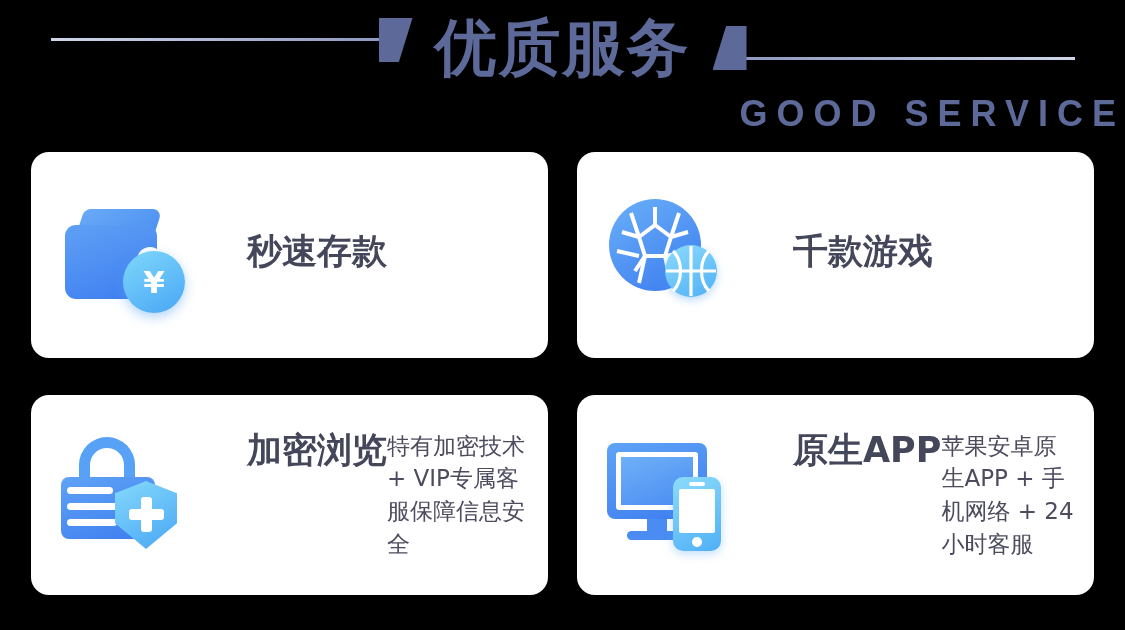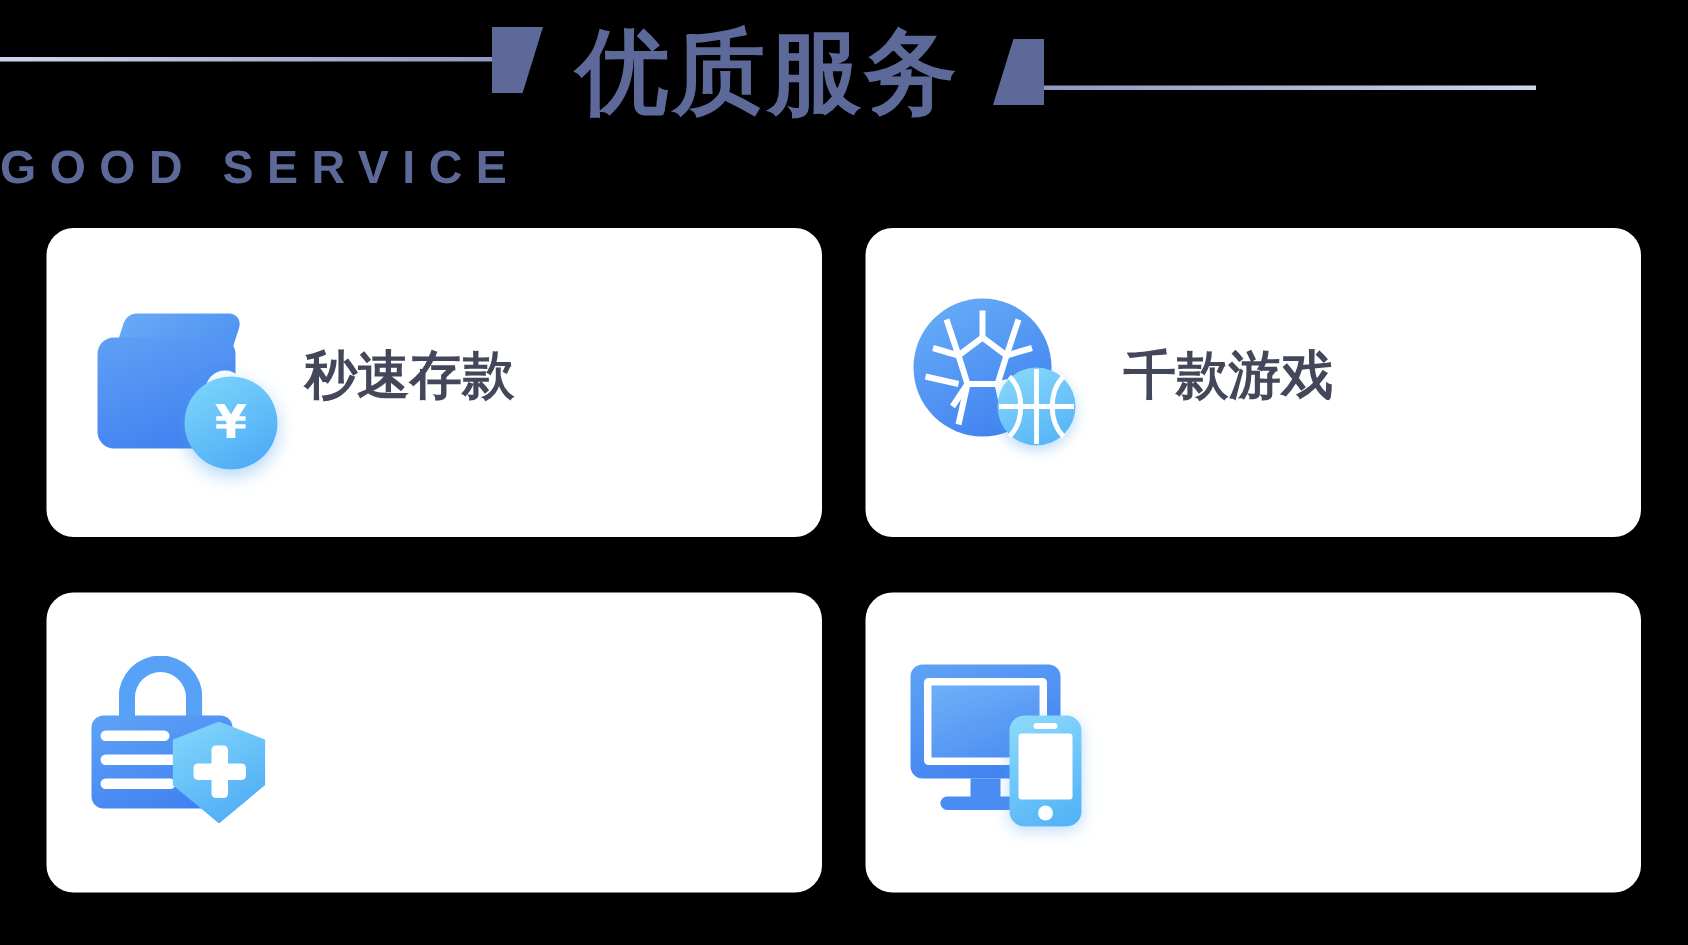--- a/index.html
+++ b/index.html
@@ -10,21 +10,21 @@
     overflow:hidden;
   }
   .page { position:relative; width:1125px; height:630px; background:#000; }
 
   
   .header {
     position:absolute; left:0; top:0; width:1125px; height:145px;
   }
   .header-title-row {
     position:absolute; left:0; top:8px; width:1125px; height:80px;
-    display:flex; align-items:center; 
+    display:flex; align-items:center; justify-content:center;
   }
   .deco { position:relative; height:60px; display:flex; align-items:center; }
   .deco-line {
     height:3px; width:330px;
     background:linear-gradient(90deg,#cfd6ea 0%,#aab4d2 55%,#8d99c0 100%);
   }
   .deco-line.right {
     background:linear-gradient(270deg,#cfd6ea 0%,#aab4d2 55%,#8d99c0 100%);
   }
   .deco-slash {
@@ -38,22 +38,22 @@
   .deco-right .deco-line { margin-top:20px; }
 
   .main-title {
     font-family:"DejaVu Sans", sans-serif;
     font-size:62px; font-weight:bold; color:#5d6a99;
     letter-spacing:2px; line-height:1; padding:0 22px;
     white-space:nowrap;
   }
   .sub-title {
     position:absolute; left:0; top:96px; width:1125px;
-    text-align:left;
-    font-size:31px; font-weight:bold; color:#5d6a99;
+    text-align:right;
+    font-size:36px; font-weight:bold; color:#5d6a99;
     letter-spacing:9px; line-height:1;
     font-family:"Liberation Sans", sans-serif;
   }
 
   
   .cards {
     position:absolute; left:31px; top:152px;
     width:1063px; height:443px;
     display:grid;
     grid-template-columns:517px 517px;
@@ -64,21 +64,21 @@
     background:#fff; border-radius:18px;
     display:flex; align-items:center;
     padding:0 18px 0 26px;
     overflow:hidden;
   }
   .card-icon {
     width:132px; min-width:132px; height:132px;
     position:relative; margin-right:14px;
     display:flex; align-items:center; justify-content:center;
   }
-  .card-text { display:flex; flex-direction:row; justify-content:center; }
+  .card-text { display:flex; flex-direction:row; justify-content:center;margin-left:44px; }
   .card-title {
     font-size:35px; font-weight:bold; color:#44465a;
     line-height:1.15; margin-bottom:7px; white-space:nowrap;
     font-family:"DejaVu Sans", sans-serif;
   }
   .card-desc {
     font-size:23px; color:#4c4c5e; line-height:1.42;
     font-family:"DejaVu Sans", sans-serif;
     max-width:330px;
   }
@@ -243,29 +243,37 @@
       <div class="card-icon">
         <span class="ico lock-shackle"></span>
         <span class="ico lock-body"></span>
         <span class="ico lock-stripe lock-s1"></span>
         <span class="ico lock-stripe lock-s2"></span>
         <span class="ico lock-stripe lock-s3"></span>
         <span class="ico shield"></span>
         <span class="ico shield-cross-v"></span>
         <span class="ico shield-cross-h"></span>
       </div>
+      <div class="card-text">
+        <div class="card-title">加密浏览</div>
+        <div class="card-desc">特有加密技术 + VIP专属客服保障信息安全</div>
+      </div>
     </div>
 
     <div class="card">
       <div class="card-icon">
         <span class="ico monitor-frame"></span>
         <span class="ico monitor-screen"></span>
         <span class="ico monitor-neck"></span>
         <span class="ico monitor-base"></span>
         <span class="ico phone"></span>
         <span class="ico phone-screen"></span>
         <span class="ico phone-speaker"></span>
         <span class="ico phone-home"></span>
       </div>
+      <div class="card-text">
+        <div class="card-title">原生APP</div>
+        <div class="card-desc">苹果安卓原生APP + 手机网络 + 24小时客服</div>
+      </div>
     </div>
 
   </div>
 </div>
 
 </body></html>

